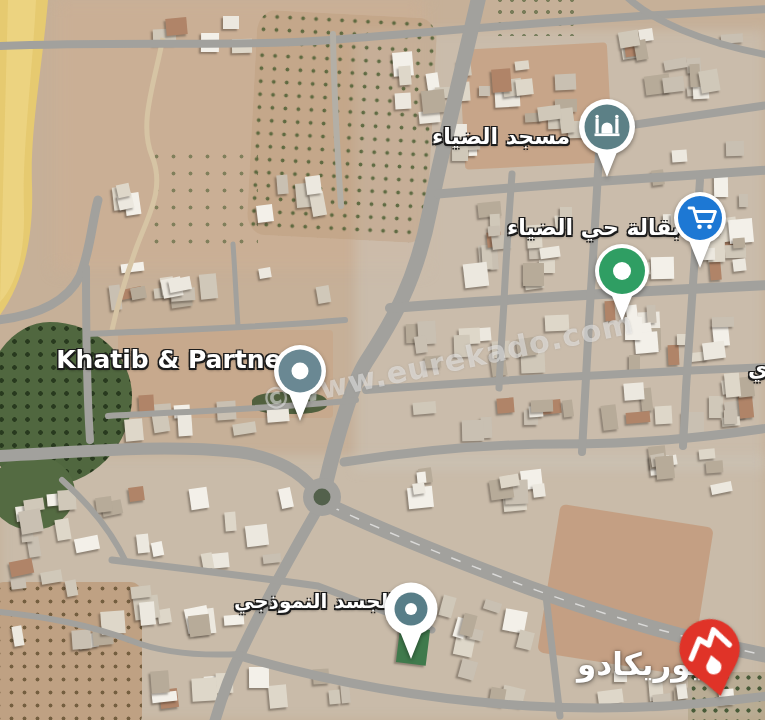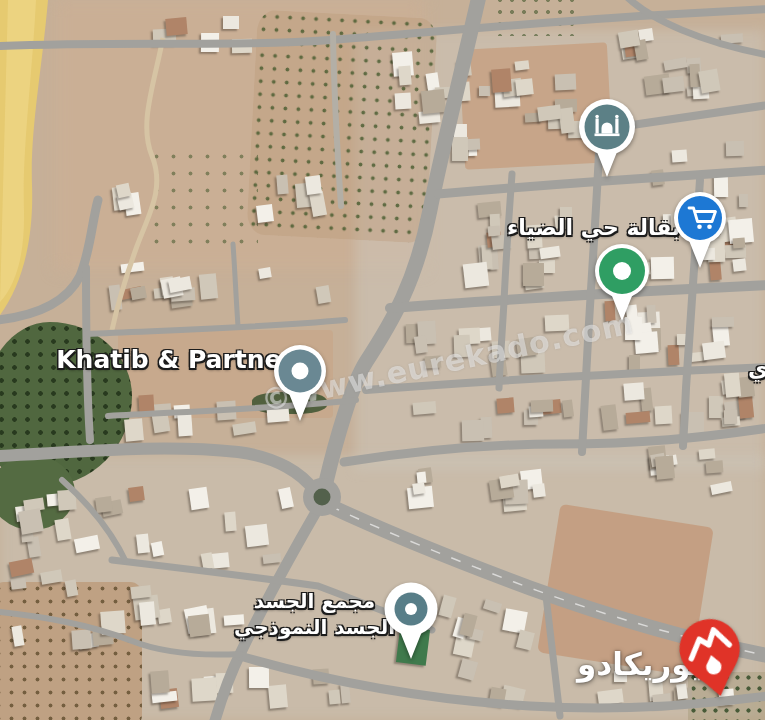--- a/index.html
+++ b/index.html
@@ -325,26 +325,26 @@
     </g>
     <path d="M330,506 C390,534 460,562 530,588 C610,617 692,641 770,656" stroke="#ffffff" stroke-width="1.5" stroke-dasharray="10 12" opacity=".6" fill="none"></path>
     <circle cx="322" cy="497" r="19" fill="#a2a19d"></circle>
     <circle cx="322" cy="497" r="8.5" fill="#53614c"></circle>
   </svg>
 
   <div class="patch" style="left:398px;top:628px;width:30px;height:36px;background:#3f7a4c;transform:rotate(7deg);box-shadow:-2px 2px 2px rgba(45,38,28,.38);"></div>
 
   <div id="watermark">©www.eurekado.com</div>
 
+  <div class="maplabel" style="left:432px;top:124px;font-size:22px;">مسجد الضياء</div>
   <div class="maplabel" style="left:507px;top:215px;font-size:22px;">بقالة حي الضياء</div>
   <div class="maplabel" style="left:35px;top:345px;width:280px;font-size:25px;line-height:29px;text-align:center;">
     <div>Khatib &amp; Partner</div>
   </div>
   <div class="maplabel" style="left:222px;top:588px;width:185px;font-size:20px;line-height:26px;text-align:center;">
-    <div>مجمع الجسد</div>
     <div>الجسد النموذجي</div>
   </div>
   <div class="maplabel" id="edge-frag">ي</div>
 
   <svg class="pin" style="left:575px;top:97px;" width="64" height="82" viewBox="0 0 64 82">
     <path d="M32,80 L20,50 H44 Z" fill="#fff"></path>
     <circle cx="32" cy="30" r="28" fill="#fff"></circle>
     <circle cx="32" cy="30" r="22.5" fill="#5c8086"></circle>
     <g fill="#fff">
       <rect x="20.5" y="21.5" width="3.2" height="15"></rect>

